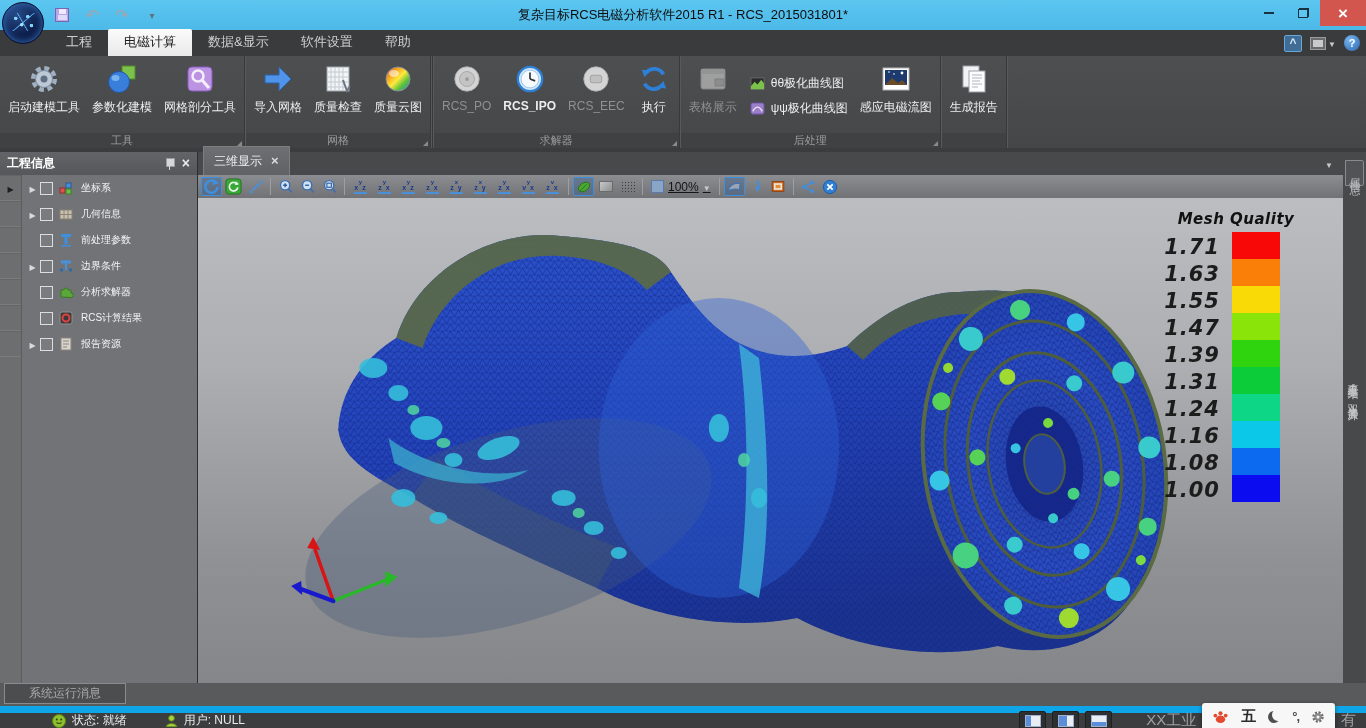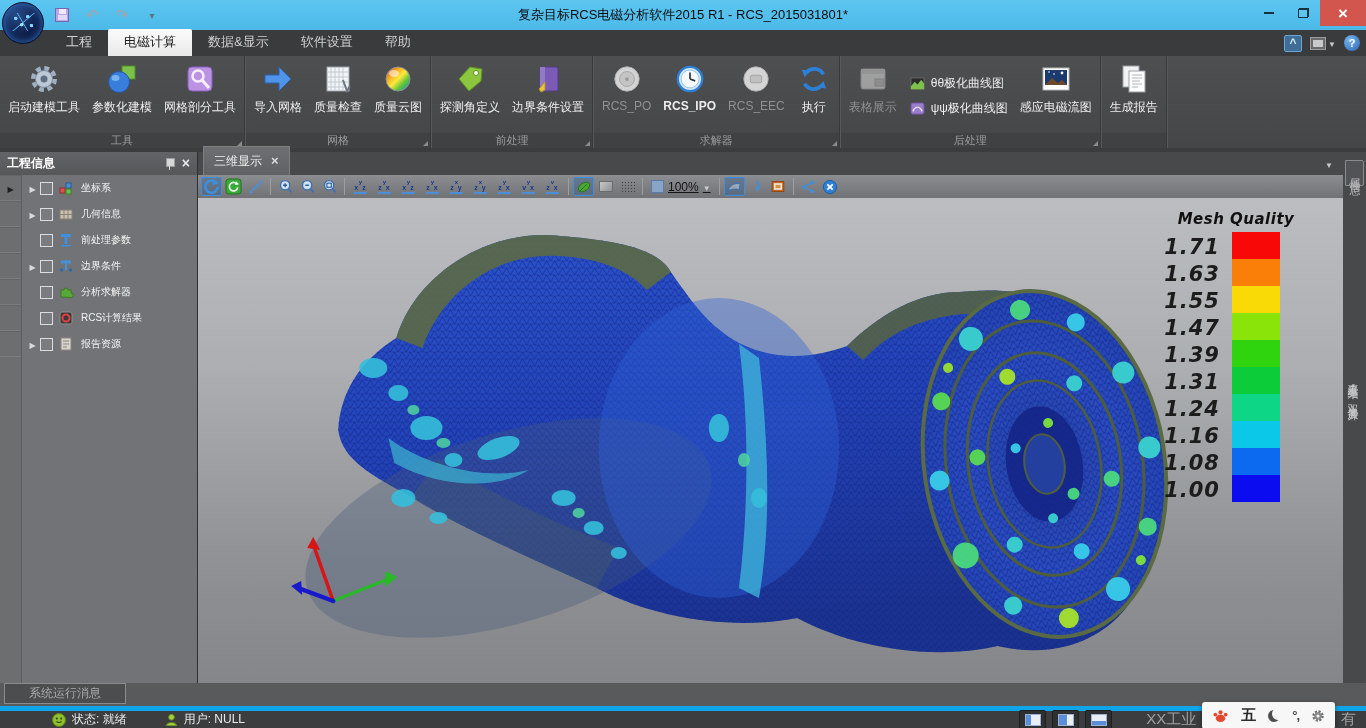--- a/index.html
+++ b/index.html
@@ -118,21 +118,21 @@
 
   
   .rstrip { width:22px; background:#48494b; position:relative; }
   .vtab { position:absolute; left:2px; writing-mode:vertical-rl; text-orientation:upright; font-size:11px; letter-spacing:2px; color:#b4b5b7; }
   .vtab.boxed { top:8px; border:1px solid #8a8b8d; background:#525356; padding:8px 1px; border-radius:0 2px 2px 0; }
   .vtab.plain { top:222px; color:#c6c7c9; }
 
   
   .bottomtabs { height:23px; background:#595a5c; display:flex; align-items:flex-start; padding-left:4px; }
   .btab { height:21px; min-width:122px; background:#4c4d4f; border:1px solid #8a8b8d; color:#aaabad; display:flex; align-items:center; justify-content:center; padding:0 10px; }
-  .statusbar { height:22px; background:#3c3d3f; border-top:5px solid #0ea5e9; display:flex; align-items:center; padding:0 10px; color:#e9eaeb; position:relative; }
+  .statusbar { height:22px; background:#3c3d3f; border-top:7px solid #0ea5e9; display:flex; align-items:center; padding:0 10px; color:#e9eaeb; position:relative; }
   .st-item { display:flex; align-items:center; gap:6px; margin-left:38px; }
   .st-item.first { margin-left:42px; }
   .st-right { margin-left:auto; display:flex; align-items:center; gap:6px; }
   .panelbtn { width:27px; height:19px; background:#2e2f31; border:1px solid #1e1f21; border-radius:2px; display:flex; align-items:center; justify-content:center; }
   .pwin { width:16px; height:12px; background:#e9edf4; border:1px solid #9fb0d0; position:relative; }
   .pwin::before { content:""; position:absolute; background:#5b8dd9; }
   .pwin.left::before  { left:0; top:0; bottom:0; width:5px; }
   .pwin.mid::before   { left:0; top:0; bottom:0; width:8px; }
   .pwin.bot::before   { left:0; right:0; bottom:0; height:4px; }
   .copytext { color:#9fa0a2; font-size:15px; }
@@ -266,44 +266,20 @@
                 <ellipse cx="12" cy="10.5" rx="5" ry="3.5" fill="#ffffff" opacity=".55"></ellipse>
               </svg>
           </div>
           <div class="rlabel">质量云图</div>
         </div>
       </div>
       <div class="rfooter"><span>网格</span><i class="launcher"></i></div>
     </div>
     <div class="gsep"></div>
 
-    <div class="rgroup">
-      <div class="rbtns">
-        <div class="rbtn">
-          <div class="ricon">
-            <svg width="32" height="32" viewBox="0 0 32 32">
-                <polygon points="5,16 16,4 28,6 27,18 15,28" fill="#8cc63e" stroke="#5e9420"></polygon>
-                <circle cx="22" cy="10" r="2.6" fill="#eef6e0" stroke="#5e9420"></circle>
-              </svg>
-          </div>
-          <div class="rlabel">探测角定义</div>
-        </div>
-        <div class="rbtn">
-          <div class="ricon">
-            <svg width="32" height="32" viewBox="0 0 32 32">
-                <rect x="8" y="4" width="18" height="24" rx="2" fill="#7a5bb5" stroke="#563d8c"></rect>
-                <rect x="8" y="4" width="5" height="24" fill="#927ac4"></rect>
-                <polygon points="7,26 13,19 13,27 9,29" fill="#e8c33c" stroke="#b8952a"></polygon>
-              </svg>
-          </div>
-          <div class="rlabel">边界条件设置</div>
-        </div>
-      </div>
-      <div class="rfooter"><span>前处理</span><i class="launcher"></i></div>
-    </div>
     <div class="gsep"></div>
 
     <div class="rgroup">
       <div class="rbtns">
         <div class="rbtn disabled">
           <div class="ricon">
             <svg width="30" height="30" viewBox="0 0 32 32">
                 <circle cx="16" cy="16" r="13" fill="#d4d4d4" stroke="#b0b0b0"></circle>
                 <circle cx="16" cy="16" r="8" fill="#c4c4c4" stroke="#a8a8a8"></circle>
                 <circle cx="16" cy="16" r="2" fill="#9a9a9a"></circle>

